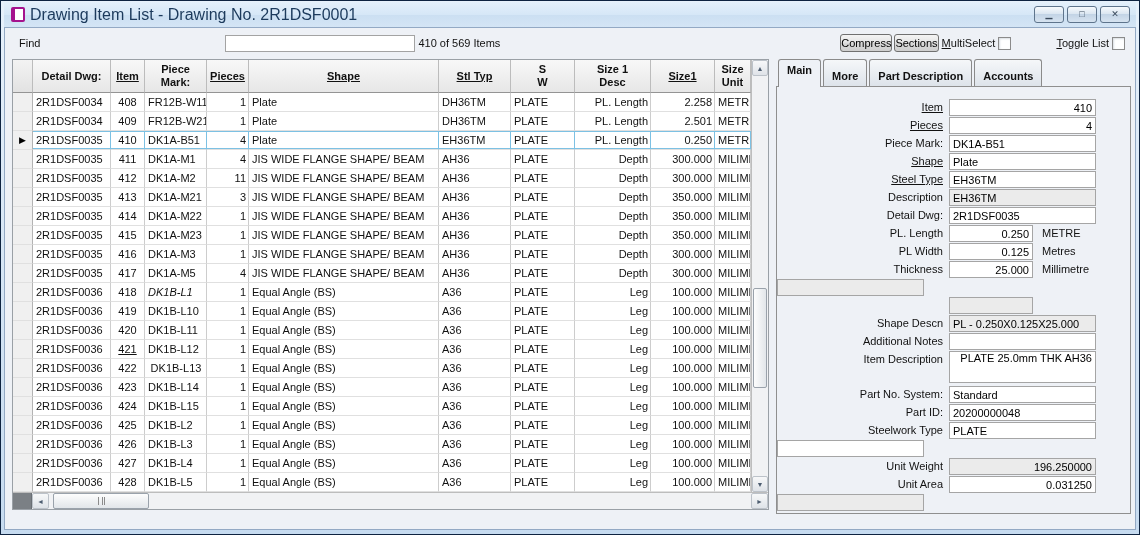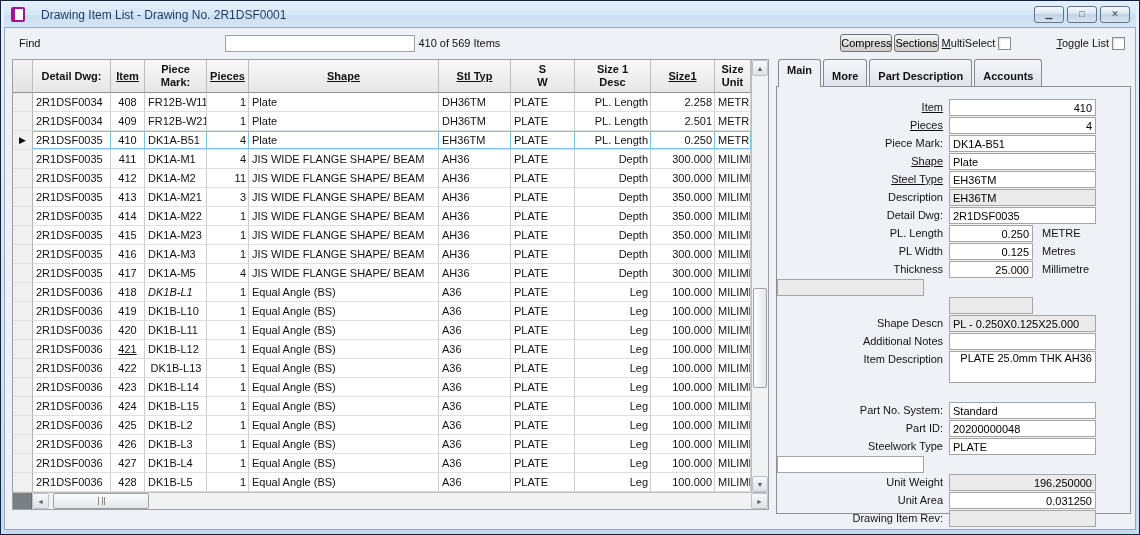--- a/index.html
+++ b/index.html
@@ -2,21 +2,21 @@
 <html><head>
 <meta charset="utf-8">
 <style>
   * { margin:0; padding:0; box-sizing:border-box; }
   body { font-family:"Liberation Sans",sans-serif; font-size:11px; color:#111; background:#fff; }
 
   .window { width:1140px; height:535px; border:1px solid #0e2340; background:linear-gradient(#e7f1fb,#c6dbf0);
             padding:1px 3px 3px 3px; position:relative; }
   .titlebar { height:25px; display:flex; align-items:center; padding:0 6px 0 7px;
               background:linear-gradient(#e4f0fb 0%,#d6e7f7 50%,#cbdff2 51%,#d4e5f5 100%); }
-  .apptitle { color:#1c3a5c; font-size:12px; margin-left:16px; flex:1; white-space:nowrap; }
+  .apptitle { color:#1c3a5c; font-size:16px; margin-left:5px; flex:1; white-space:nowrap; }
   .appicon { width:14px; height:15px; border:2px solid #a5128d; border-radius:2px; background:#fff;
              box-shadow:inset 2px 0 0 #a5128d; display:inline-block; }
   .winbtns { display:flex; gap:3px; }
   .winbtn { width:30px; height:17px; border:1px solid #5e748c; border-radius:3px;
             background:linear-gradient(#f7fafd,#dbe6f1 45%,#c3d4e6 50%,#d6e3f0);
             display:flex; align-items:center; justify-content:center; color:#3a4a5c; font-size:9px; line-height:1; }
   .winbtn span { pointer-events:none; }
 
   .dialog { height:503px; background:#eef1f6; border:1px solid #93a9c4; padding:2px 4px 0 4px; }
 
@@ -76,21 +76,21 @@
   .htrack { flex:1; }
 
   
   .panel { margin-left:7px; width:364px; }
   .tabbar { display:flex; margin-left:2px; position:relative; z-index:2; }
   .tab { padding:10px 8px 4px 8px; border:1px solid #8a8a8a; border-bottom:none; border-radius:3px 3px 0 0;
          background:linear-gradient(#f5f7f9,#dde3ea); margin-right:2px;font-weight:bold; }
   .tab.active { background:#eef1f6; padding-top:4px; margin-bottom:-1px; }
   .groupbox { border:1px solid #8f8f8f; height:428px; background:#eef1f6; padding-top:12px; position:relative; z-index:1; }
   .frow { display:flex; align-items:flex-start; margin-bottom:1px; }
-  .frow.gap { margin-top:19px; }
+  .frow.gap { margin-top:3px; }
   .flabel { width:172px; text-align:right; padding-right:6px; line-height:17px; white-space:nowrap; }
   .fin { height:17px; border:1px solid #a5a5a5; background:#fff; font:11px "Liberation Sans",sans-serif;
          padding:0 3px; }
   .fin.full { width:147px; }
   .fin.short { width:84px; }
   .fin.ro { background:#ebebeb; }
   .fin.ar { text-align:right; }
   .fin.ta { height:32px; resize:none; line-height:13px;text-align:right; }
   .funit { margin-left:9px; line-height:17px; white-space:nowrap; }
   .u { text-decoration:underline; }
@@ -544,21 +544,20 @@
               </div>
               <div class="frow">
                 <div class="flabel">Unit Weight</div>
                 <input class="fin full ro ar" readonly="" value="196.250000" style="">
               </div>
               <div class="frow">
                 <div class="flabel">Unit Area</div>
                 <input class="fin full ar" value="0.031250" style="">
               </div>
               <div class="frow">
-                <div class="flabel">Drawing Item Rev:</div>
                 <input class="fin full ro" readonly="" style="">
               </div>
             </div>
         </div>
       </div>
     </div>
   </div>
 </div>
 
 </body></html>

